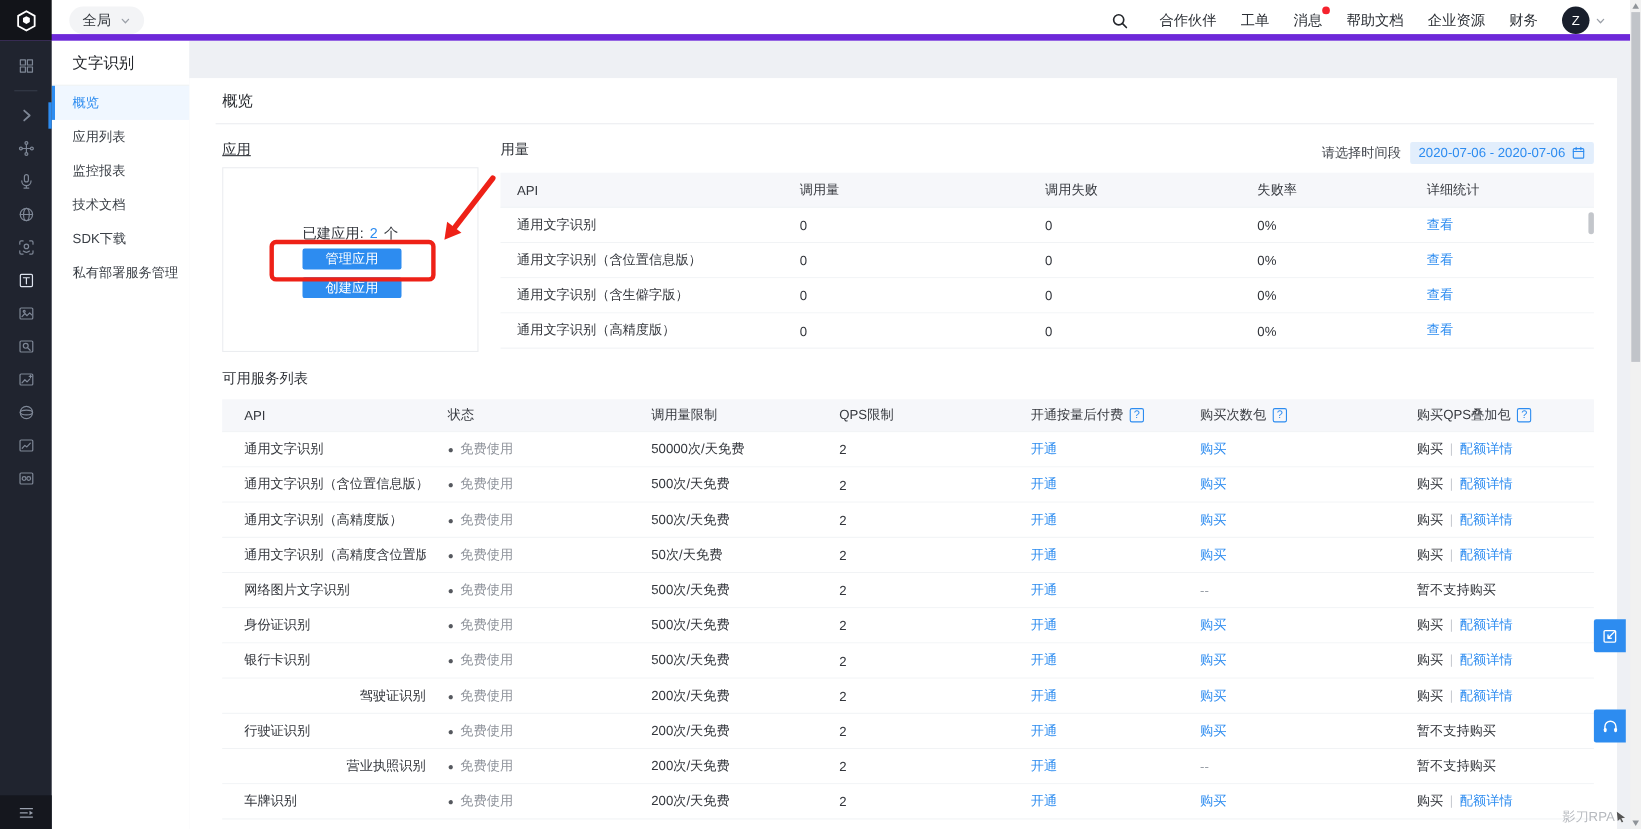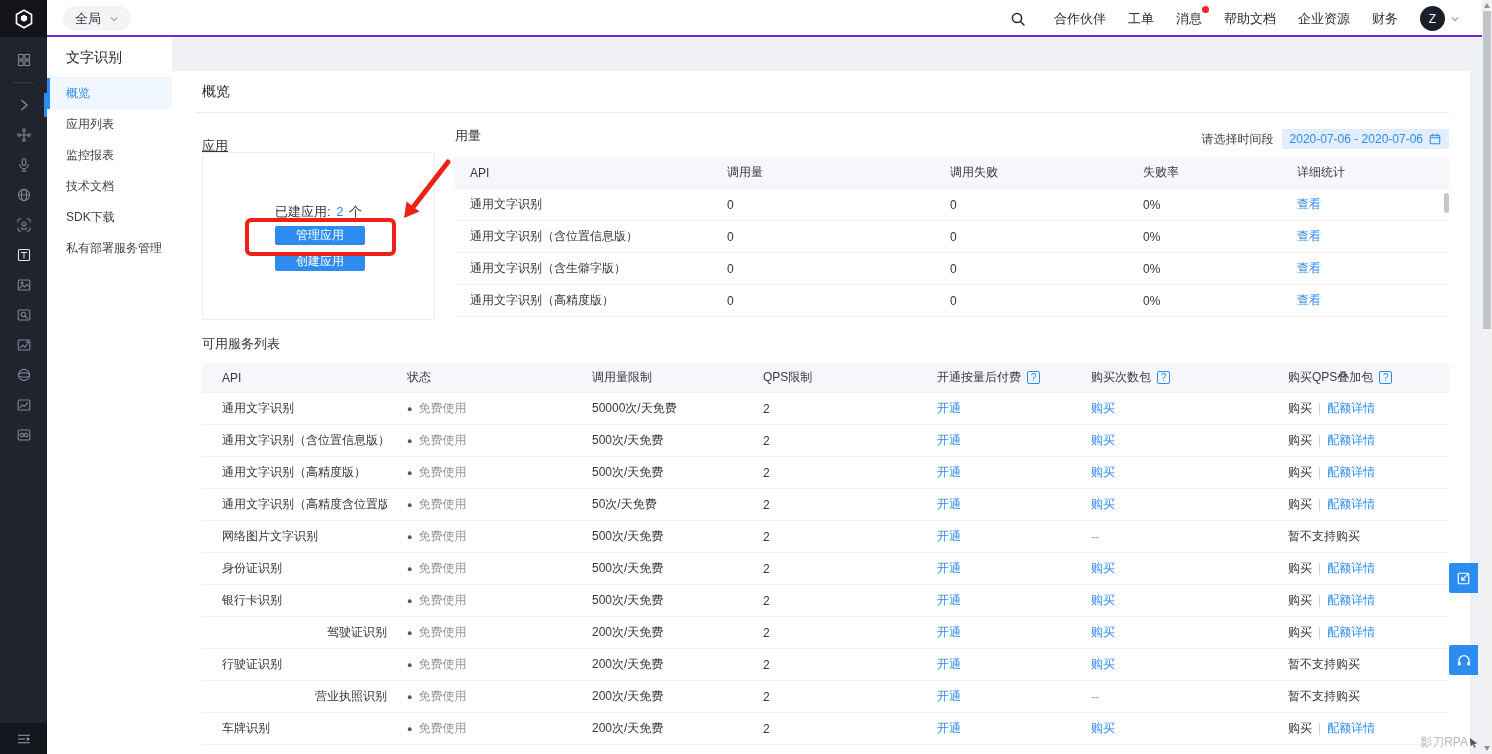--- a/index.html
+++ b/index.html
@@ -15,21 +15,21 @@
   }
   *{box-sizing:border-box;}
   html,body{margin:0;padding:0;}
   body{
     width:1492px;height:754px;position:relative;overflow:hidden;
     background:#eef0f4;
     font-family:"Liberation Sans","DejaVu Sans",sans-serif;
     color:#33363c;
   }
   
-  .topbar{position:absolute;left:0;top:0;width:1482px;height:37px;background:#fff;border-bottom:2px solid #6d28d9;z-index:6;}
+  .topbar{position:absolute;left:0;top:0;width:1482px;height:37px;background:#fff;border-bottom:6px solid #6d28d9;z-index:6;}
   .logo-block{position:absolute;left:0;top:0;width:47px;height:37px;background:var(--logo-bg);display:flex;align-items:center;justify-content:center;}
   .scope-pill{position:absolute;left:63px;top:6px;height:25px;padding:0 12px;border-radius:13px;background:#f3f4f6;display:flex;align-items:center;gap:8px;font-size:13px;color:#35393f;cursor:pointer;}
   .topnav{position:absolute;right:22px;top:0;height:37px;display:flex;align-items:center;gap:22px;}
   .nav-item{font-size:13px;color:#2a2e34;position:relative;cursor:pointer;white-space:nowrap;}
   .badge-dot{position:absolute;top:-4px;right:-7px;width:7px;height:7px;border-radius:50%;background:var(--badge-red);}
   .search-wrap{display:flex;align-items:center;margin-right:6px;cursor:pointer;color:#23262b;}
   .avatar{width:25px;height:25px;border-radius:50%;background:#191f2c;color:#fff;font-size:12px;display:flex;align-items:center;justify-content:center;cursor:pointer;}
   .chev{color:#9ba0a8;display:flex;align-items:center;}
   
   .rail{position:absolute;left:0;top:37px;width:47px;height:717px;background:var(--rail-bg);z-index:5;}
@@ -46,21 +46,21 @@
   .side-item.active{color:var(--accent);background:var(--active-item-bg);}
   .side-item.active::before{content:"";position:absolute;left:0;top:0;width:3px;height:100%;background:var(--accent);}
   
   .content{position:absolute;left:172px;top:37px;width:1310px;height:717px;}
   .breadcrumb{height:34px;display:flex;align-items:center;padding-left:14px;font-size:12px;color:#8d9097;gap:6px;}
   .crumb-current{color:#6e7278;}
   .panel{position:absolute;left:0;top:34px;width:1298px;height:683px;background:#fff;}
   .page-title{position:absolute;left:30px;top:12px;font-size:14px;color:#26292e;}
   .title-divider{position:absolute;left:24px;right:21px;top:41px;height:1px;background:#ebedf0;}
   .sec-label{position:absolute;font-size:13px;color:#31343a;}
-  #app-label{left:30px;top:66px;text-decoration:underline;}
+  #app-label{left:30px;top:56px;text-decoration:underline;}
   #usage-label{left:283px;top:56px;}
   #services-label{left:30px;top:264px;}
   
   .app-card{position:absolute;left:30px;top:81px;width:233px;height:168px;border:1px solid #ebedf0;}
   .built-line{position:absolute;top:50px;width:100%;text-align:center;font-size:13px;color:#33363c;}
   .built-count{color:var(--accent);margin:0 2px;}
   .btn{position:absolute;left:72px;width:90px;height:19px;background:var(--accent);color:#fff;font-size:12px;border:none;border-radius:2px;display:flex;align-items:center;justify-content:center;cursor:pointer;padding:0;font-family:inherit;}
   #manage-btn{top:73px;}
   #create-btn{top:99px;}
   

